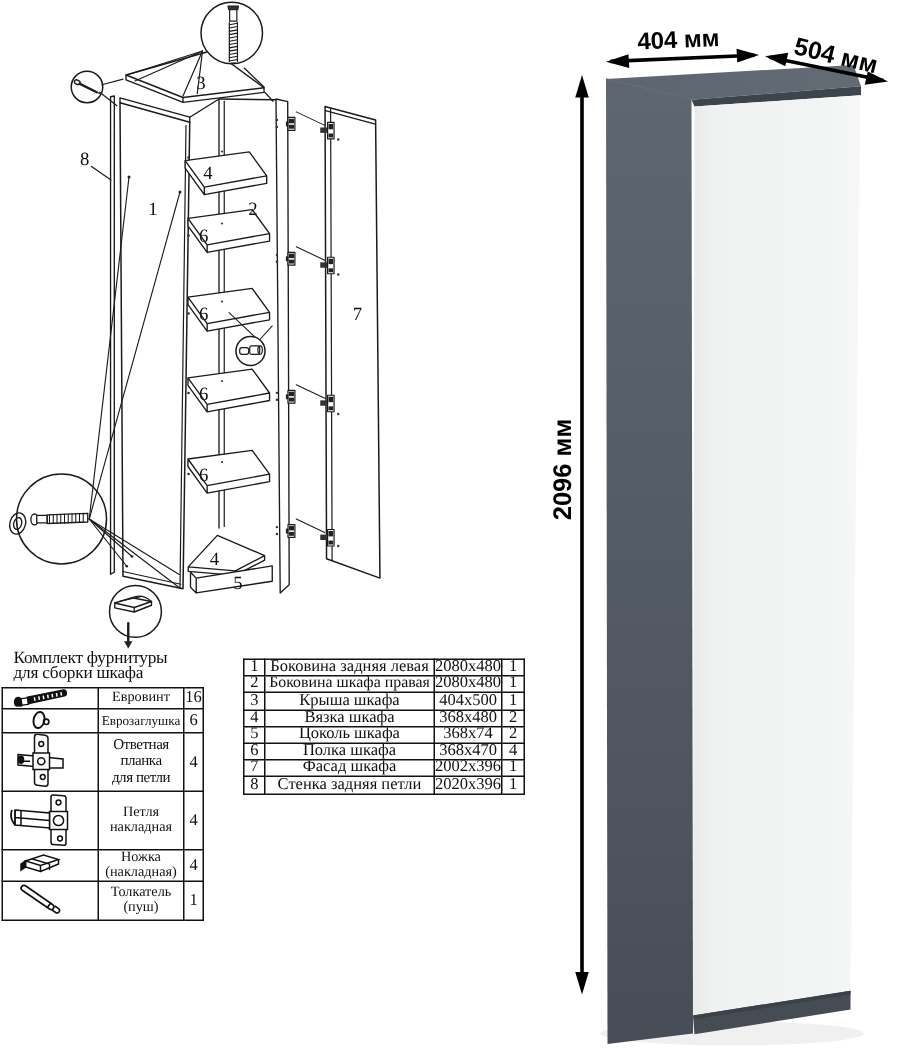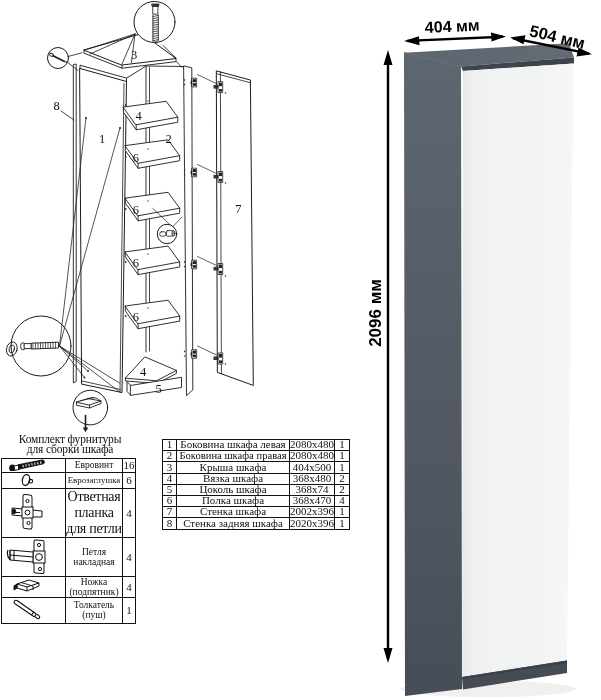--- a/index.html
+++ b/index.html
@@ -237,34 +237,34 @@
           <circle cx="125.7" cy="209" r="0.9"></circle>
           <circle cx="125.7" cy="262" r="0.9"></circle>
           <circle cx="125.7" cy="316" r="0.9"></circle>
 </g>
 
 <line x1="85.5" y1="415.5" x2="85.5" y2="428" stroke-width="1.6"></line>
 <polygon points="82.7,427.5 88.3,427.5 85.5,432.3" fill="#222" stroke="none"></polygon>
 </g>
 </svg>
 
-<div class="abs" style="left:9px;top:433.5px;width:122px;text-align:center;font-size:11.5px;line-height:10.4px;color:#111;letter-spacing:-0.15px">Комплект фурнитуры<br>для сборки шкафа</div>
+<div class="abs" style="left:9px;top:433.5px;width:122px;text-align:left;font-size:11.5px;line-height:10.4px;color:#111;letter-spacing:-0.15px">Комплект фурнитуры<br>для сборки шкафа</div>
 
 <div class="abs" style="left:162px;top:439px">
 <table style="width:187px;font-size:11px;line-height:9.6px;color:#111;white-space:nowrap">
 <colgroup>
           <col style="width:14px">
           <col style="width:113px">
           <col style="width:45px">
           <col style="width:15px">
         </colgroup>
 <tbody>
           <tr style="height:11.2px">
             <td>1</td>
-            <td>Боковина шкафа левая</td>
+            <td>Боковина задняя левая</td>
             <td>2080х480</td>
             <td>1</td>
           </tr>
 <tr style="height:11.2px">
             <td>2</td>
             <td style="font-size:10.6px">Боковина шкафа правая</td>
             <td>2080х480</td>
             <td>1</td>
           </tr>
 <tr style="height:11.2px">
@@ -286,27 +286,27 @@
             <td>2</td>
           </tr>
 <tr style="height:11.2px">
             <td>6</td>
             <td>Полка шкафа</td>
             <td>368х470</td>
             <td>4</td>
           </tr>
 <tr style="height:11.2px">
             <td>7</td>
-            <td>Стенка шкафа</td>
+            <td>Фасад шкафа</td>
             <td>2002х396</td>
             <td>1</td>
           </tr>
 <tr style="height:11.2px">
             <td>8</td>
-            <td>Стенка задняя шкафа</td>
+            <td>Стенка задняя петли</td>
             <td>2020х396</td>
             <td>1</td>
           </tr>
 </tbody>
       </table>
 </div>
 
 <div class="abs" style="left:1px;top:457.5px">
 <table id="hw" style="width:134px;font-size:9.5px;color:#111">
 <colgroup>
@@ -361,21 +361,21 @@
                   <circle cx="18.5" cy="29" r="1.6"></circle>
                   <path d="M2,14 L13,15 L13,22 L2,21 z"></path>
                   <path d="M22,16 L32,17 L32,23 L22,23 z"></path>
                   <ellipse cx="4" cy="17.5" rx="1.7" ry="2.3" fill="#111"></ellipse>
                   <rect x="12" y="13" width="11" height="11" fill="#fff" stroke-width="1"></rect>
                   <circle cx="17.5" cy="18.5" r="2.4"></circle>
                   <path d="M10,18.5 l-7,0 m0,-1 l0,2" stroke-width="1.1"></path>
                 </g>
               </svg>
 </td>
-            <td style="font-size:14px;letter-spacing:-0.3px">Ответная планка<br>для петли</td>
+            <td style="font-size:10px;letter-spacing:-0.3px">Ответная планка<br>для петли</td>
             <td style="font-size:11px">4</td>
           </tr>
 <tr style="height:32px">
             <td>
 
 <svg width="42" height="38" viewBox="0 0 42 38">
                 <g fill="none" stroke="#111" stroke-width="1">
                   <rect x="28" y="2" width="10" height="33" rx="1.5" transform="skewY(4) translate(0,-2)"></rect>
                   <circle cx="33" cy="7" r="1.6"></circle>
                   <circle cx="34" cy="31" r="1.6"></circle>
@@ -395,21 +395,21 @@
 
 <svg width="32" height="17" viewBox="0 0 32 17">
                 <g fill="none" stroke="#111" stroke-width="1">
                   <path d="M6,6 L18,2 L28,5 L16,9 z" fill="#fff"></path>
                   <path d="M6,6 L6,10 L16,13 L16,9 M16,13 L28,8 L28,5"></path>
                   <path d="M10,4.5 L22,8 L22,12" stroke-width="0.9"></path>
                   <path d="M3,8 L6,6 L6,10 L3,12 z" fill="#111"></path>
                 </g>
               </svg>
 </td>
-            <td>Ножка (подпятник)</td>
+            <td>Ножка (накладная)</td>
             <td style="font-size:11px">4</td>
           </tr>
 <tr style="height:26px">
             <td>
 
 <svg width="34" height="24" viewBox="0 0 34 24">
                 <g fill="none" stroke="#111" stroke-width="1.1">
                   <path d="M7,2.5 L25,15 q1.6,1.2 0.6,2.6 q-1,1.4 -2.6,0.4 L5,5.7 q-1.6,-1.2 -0.6,-2.6 q1,-1.4 2.6,-0.6 z"></path>
                   <path d="M24,13.6 l-2.4,3.4 M26.5,16 l2.4,1.6 q1.4,1 0.5,2.3 q-0.9,1.3 -2.3,0.4 l-2.5,-1.7"></path>
                 </g>

